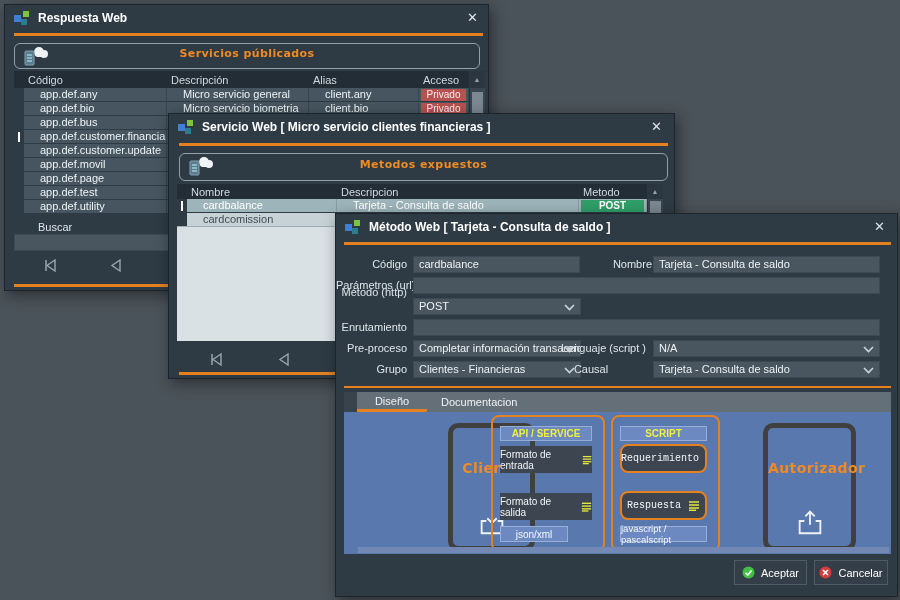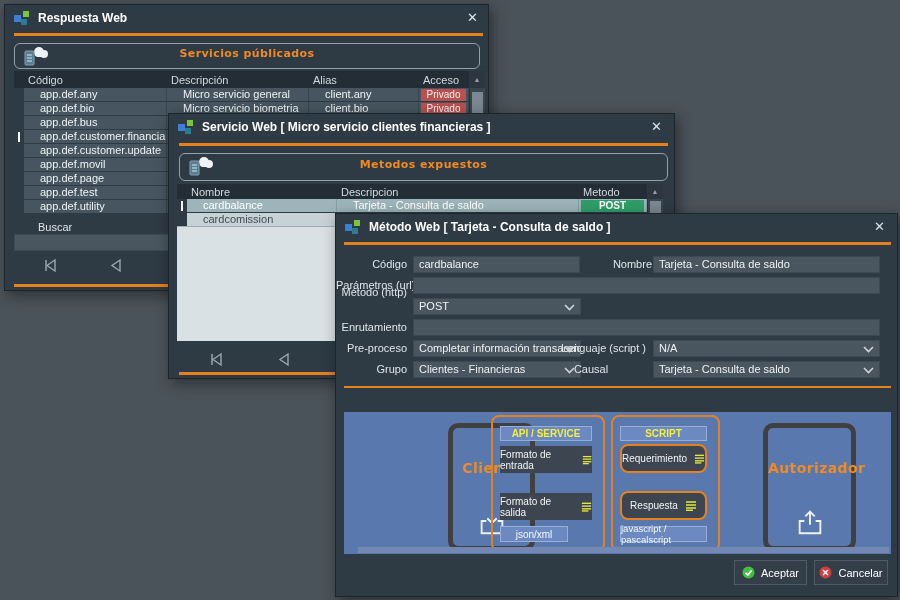--- a/index.html
+++ b/index.html
@@ -59,21 +59,21 @@
   .card{position:absolute;border:5px solid #404040;border-radius:10px;margin-left:40px;}
   .cardlabel{position:absolute;left:0;right:0;text-align:center;color:#ef8a25;font-size:14px;}
   .cardicon{position:absolute;left:0;right:0;display:flex;justify-content:center;}
   .group{position:absolute;border:2px solid #e6811f;border-radius:8px;}
   .bluebtn{position:absolute;background:#6c8ac1;border:1px solid #98aed6;box-sizing:border-box;
            display:flex;align-items:center;justify-content:center;font-size:10px;}
   .bluebtn.yellow{color:#f2ee3e;font-weight:bold;}
   .bluebtn.white{color:#f4f7fa;}
   .darkbtn{position:absolute;background:#3c4550;color:#f2f5f7;font-size:11px;display:flex;
            align-items:center;justify-content:center;gap:7px;box-sizing:border-box;}
-  .darkbtn.obord{border:2px solid #e6811f;border-radius:8px;}
+  .darkbtn.obord{border:2px solid #e6811f;border-radius:8px;font-family:Liberation Mono, monospace;}
   .panelhscroll{position:absolute;background:#7488b4;height:6px;}
   .btn{position:absolute;background:#333e49;border:1px solid #4e5a64;color:#ffffff;font-size:11px;
        display:flex;align-items:center;justify-content:center;gap:6px;box-sizing:border-box;}
   .lightbody{position:absolute;background:#dae1e5;}
   .w2row1{background:#9cb4ba;color:#ffffff;}
   .w2row1 .td{border-right:1px solid #869ea5;}
   .w2row2{background:#c7d2d7;color:#3f4c55;}
 </style>
 </head>
 <body>
@@ -316,20 +316,25 @@
   <div class="flabel" style="left:200px;width:110px;top:149px;text-align:center;">Causal</div>
   <div class="field" style="left:317px;top:147px;width:215px;">
     <span>Tarjeta - Consulta de saldo</span>
     <svg class="chev" width="11" height="7" viewBox="0 0 11 7">
         <polyline points="1,1 5.5,5.5 10,1" fill="none" stroke="#cdd4da" stroke-width="1.6"></polyline>
       </svg>
   </div>
 
   <div class="hrule" style="left:8px;right:6px;top:172px;height:2px;"></div>
 
+  <div class="tabstrip" style="left:8px;right:6px;top:178px;">
+    <span class="tabsq"></span>
+    <span class="tab active" style="left:13px;width:70px;">Diseño</span>
+    <span class="tab" style="left:83px;width:120px;justify-content:flex-start;padding-left:14px;">Documentacion</span>
+  </div>
 
   <div class="panel" style="left:8px;right:6px;top:198px;height:142px;">
 
     <div class="card" style="left:64px;top:11px;width:77px;height:118px;">
       <span class="cardlabel comic" style="top:32px;">Cliente</span>
       <span class="cardicon" style="top:78px;">
         <svg width="34" height="32" viewBox="0 0 36 34" fill="none" stroke="#eef2f5" stroke-width="2">
           <line x1="18" y1="4" x2="18" y2="18"></line>
           <path d="M13 13 L18 18 L23 13"></path>
           <path d="M12 16 H7 V29 H29 V16 H24"></path>

